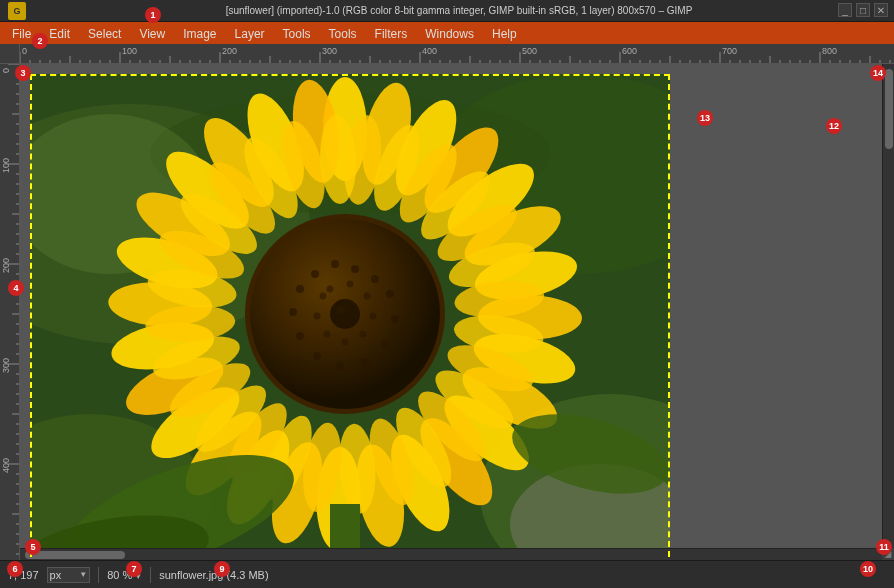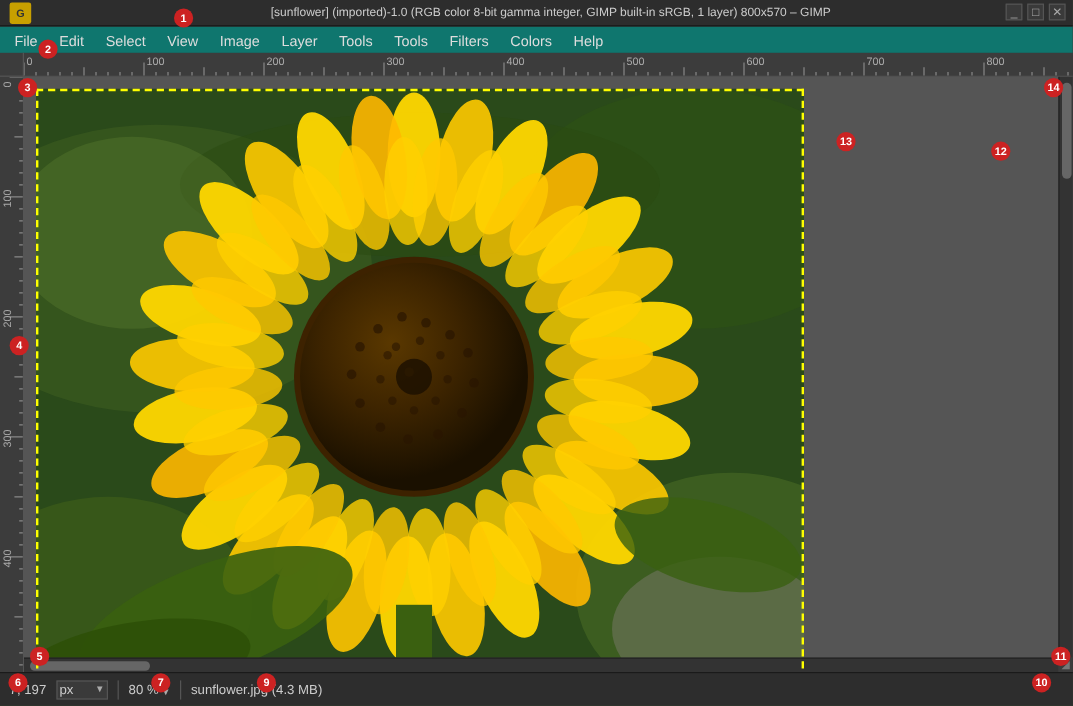--- a/index.html
+++ b/index.html
@@ -63,21 +63,21 @@
       justify-content: center;
       font-size: 9px;
       font-weight: bold;
       color: #333;
       flex-shrink: 0;
     }
 
     
     #menubar {
       height: 22px;
-      background: #0f766e;
+      background: #c2410c;
       display: flex;
       align-items: center;
       padding: 12px 4px;
       border-bottom: 1px solid #2a2a2a;
       gap: 2px;
     }
     .menu-item {
       padding: 2px 8px;
       font-size: 12px;
       color: #ddd;
@@ -294,21 +294,21 @@
 <div id="menubar">
   <span class="menu-item">File</span>
   <span class="menu-item">Edit</span>
   <span class="menu-item">Select</span>
   <span class="menu-item">View</span>
   <span class="menu-item">Image</span>
   <span class="menu-item">Layer</span>
   <span class="menu-item">Tools</span>
   <span class="menu-item">Tools</span>
   <span class="menu-item">Filters</span>
-  <span class="menu-item">Colors</span>
+  <span class="menu-item">Windows</span>
   <span class="menu-item">Help</span>
 </div>
 
 <div id="ruler-corner"></div>
 
 <div id="ruler-h">
   <svg width="874" height="20" style="display:block;">
       <rect width="874" height="20" fill="#3c3c3c"></rect>
       <line x1="0" y1="8" x2="0" y2="20" stroke="#888" stroke-width="1"></line>
       <text x="2" y="10" fill="#aaa" font-size="9">0</text>

